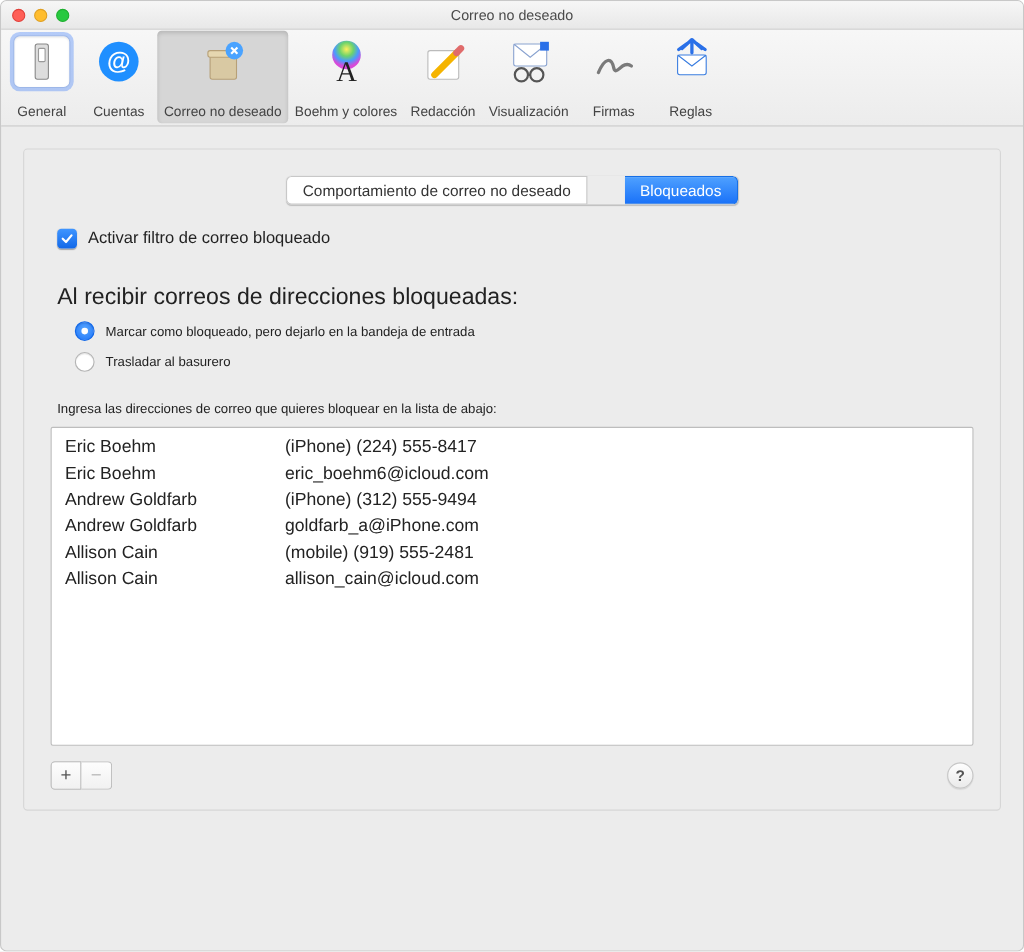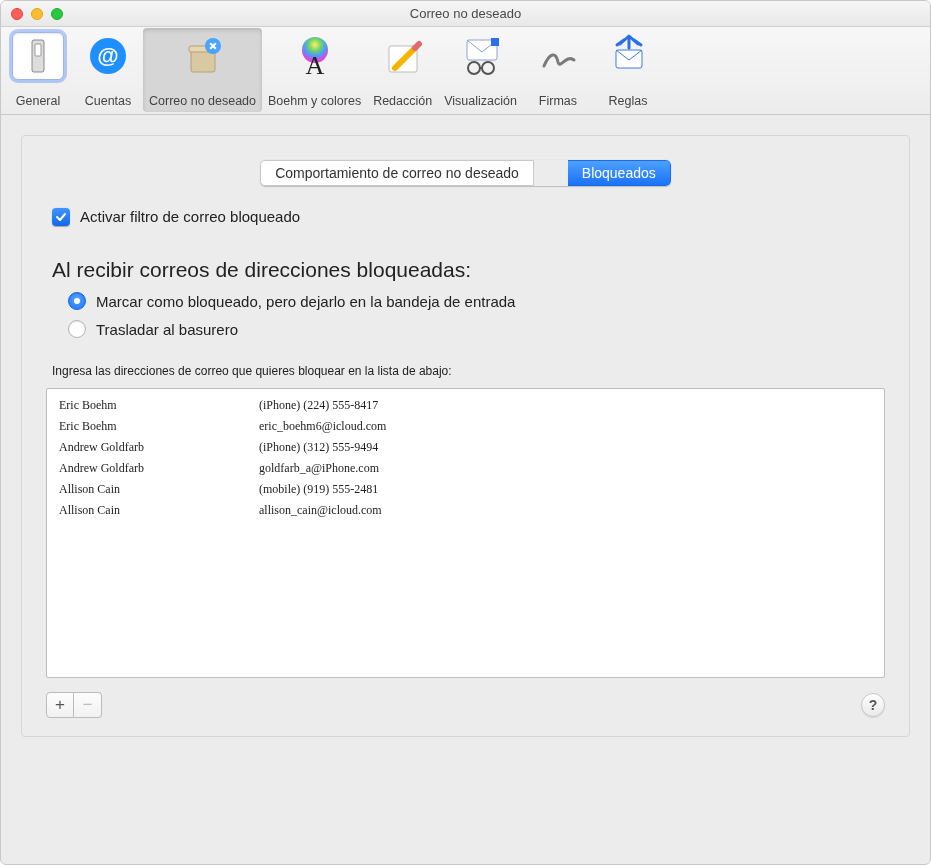--- a/index.html
+++ b/index.html
@@ -155,21 +155,21 @@
     .radio-group {
       margin: 6px 0 26px 22px;
       display: flex;
       flex-direction: column;
       gap: 10px;
     }
     .radio-row {
       display: flex;
       align-items: center;
       gap: 10px;
-      font-size: 15px;
+      font-size: 12px;
       color: #222;
     }
     .radio {
       width: 18px; height: 18px; border-radius: 50%;
       background: #fff;
       border: 1px solid #b4b4b4;
       box-shadow: inset 0 1px 1px rgba(0,0,0,.1);
       display: flex; align-items: center; justify-content: center;
     }
     .radio.checked {
@@ -194,26 +194,25 @@
       border-radius: 2px;
       height: 290px;
       padding: 6px 8px;
       overflow: auto;
     }
     .list-table {
       width: 100%;
       border-collapse: collapse;
     }
     .list-table td {
-      font-size: 12px;
+      font-size: 16px;
       color: #222;
       padding: 3px 4px;
       vertical-align: top;
       white-space: nowrap;
-      font-family: Liberation Serif, serif;
     }
     .list-table td.col-name { width: 200px; }
 
     .footer {
       margin-top: 14px;
       display: flex;
       align-items: center;
       justify-content: space-between;
     }
     .btn-group {

